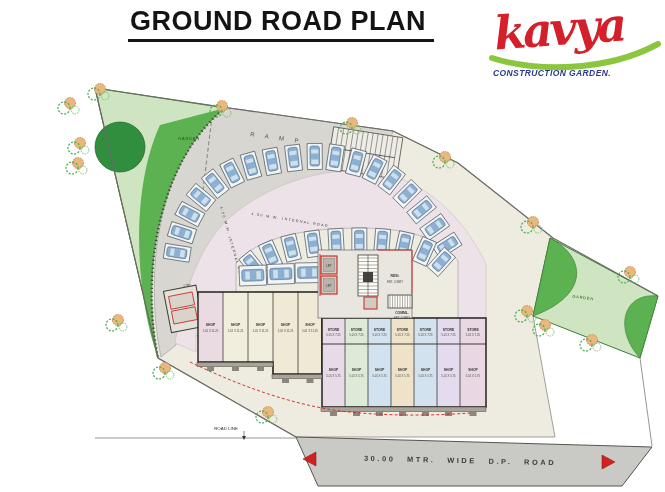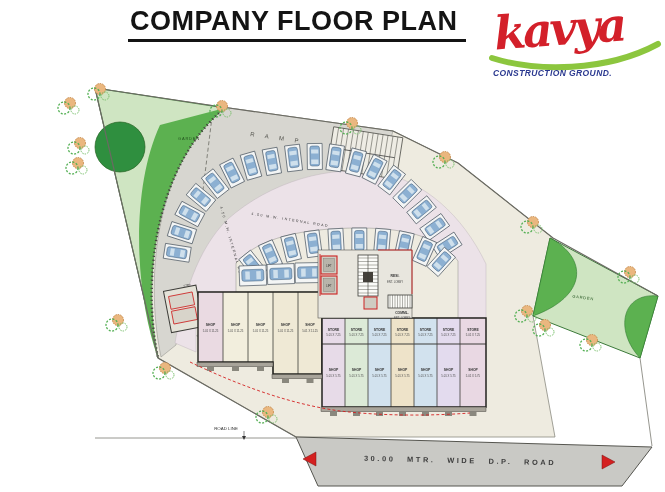--- a/index.html
+++ b/index.html
@@ -333,23 +333,23 @@
       <use href="#tree" transform="translate(352,123)"></use>
       <use href="#tree" transform="translate(445,157)"></use>
       <use href="#tree" transform="translate(533,222)"></use>
       <use href="#tree" transform="translate(630,272)"></use>
       <use href="#tree" transform="translate(527,311)"></use>
       <use href="#tree" transform="translate(545,325)"></use>
       <use href="#tree" transform="translate(592,340)"></use>
     </g>
   </svg>
 
-  <div class="page-title">COMPANY FLOOR PLAN</div>
+  <div class="page-title">GROUND ROAD PLAN</div>
 
   <div class="logo">
     <svg class="swoosh" width="176" height="92">
       <path d="M4,56 C48,70 118,70 170,42" fill="none" stroke="#8cc63e" stroke-width="6" stroke-linecap="round"></path>
     </svg>
     <span class="logo-brand">kavya</span>
-    <div class="logo-tagline">CONSTRUCTION GROUND.</div>
+    <div class="logo-tagline">CONSTRUCTION GARDEN.</div>
   </div>
 
 </div>
 
 </body></html>

